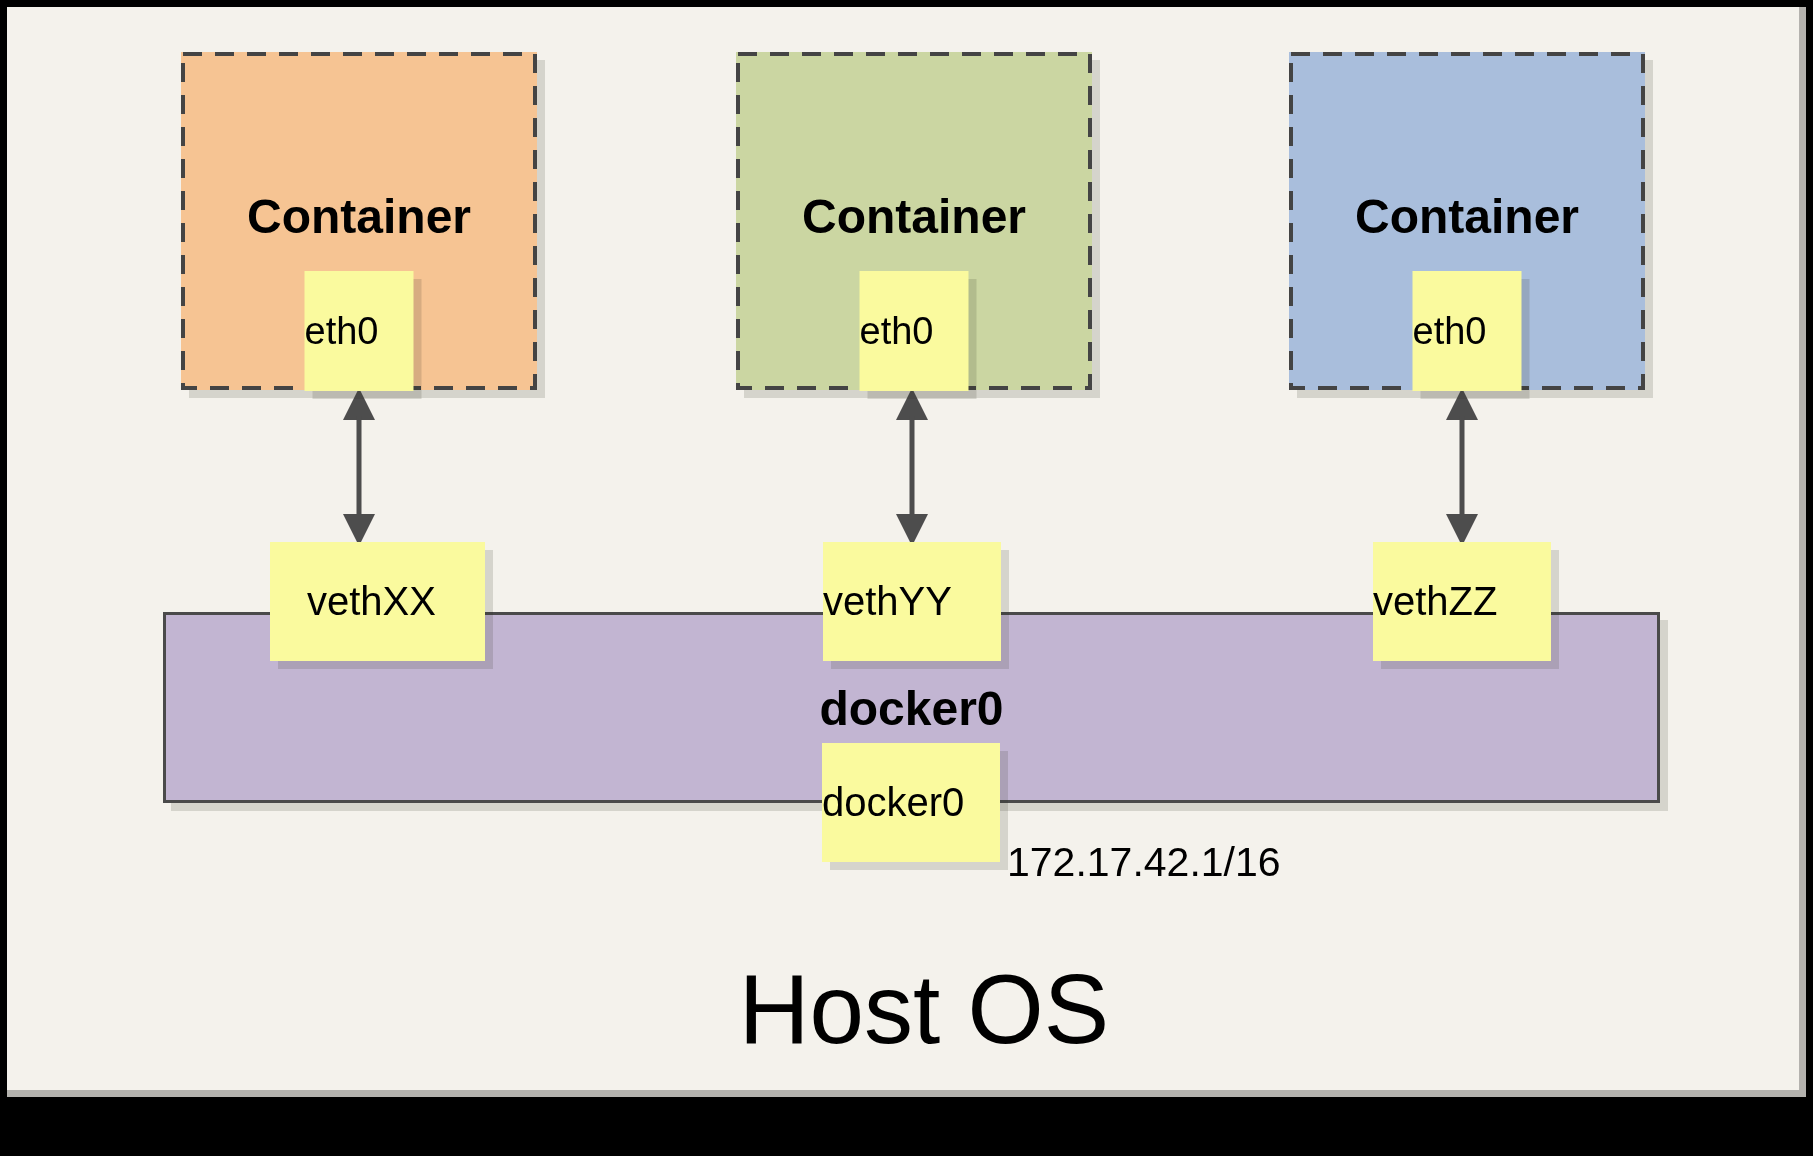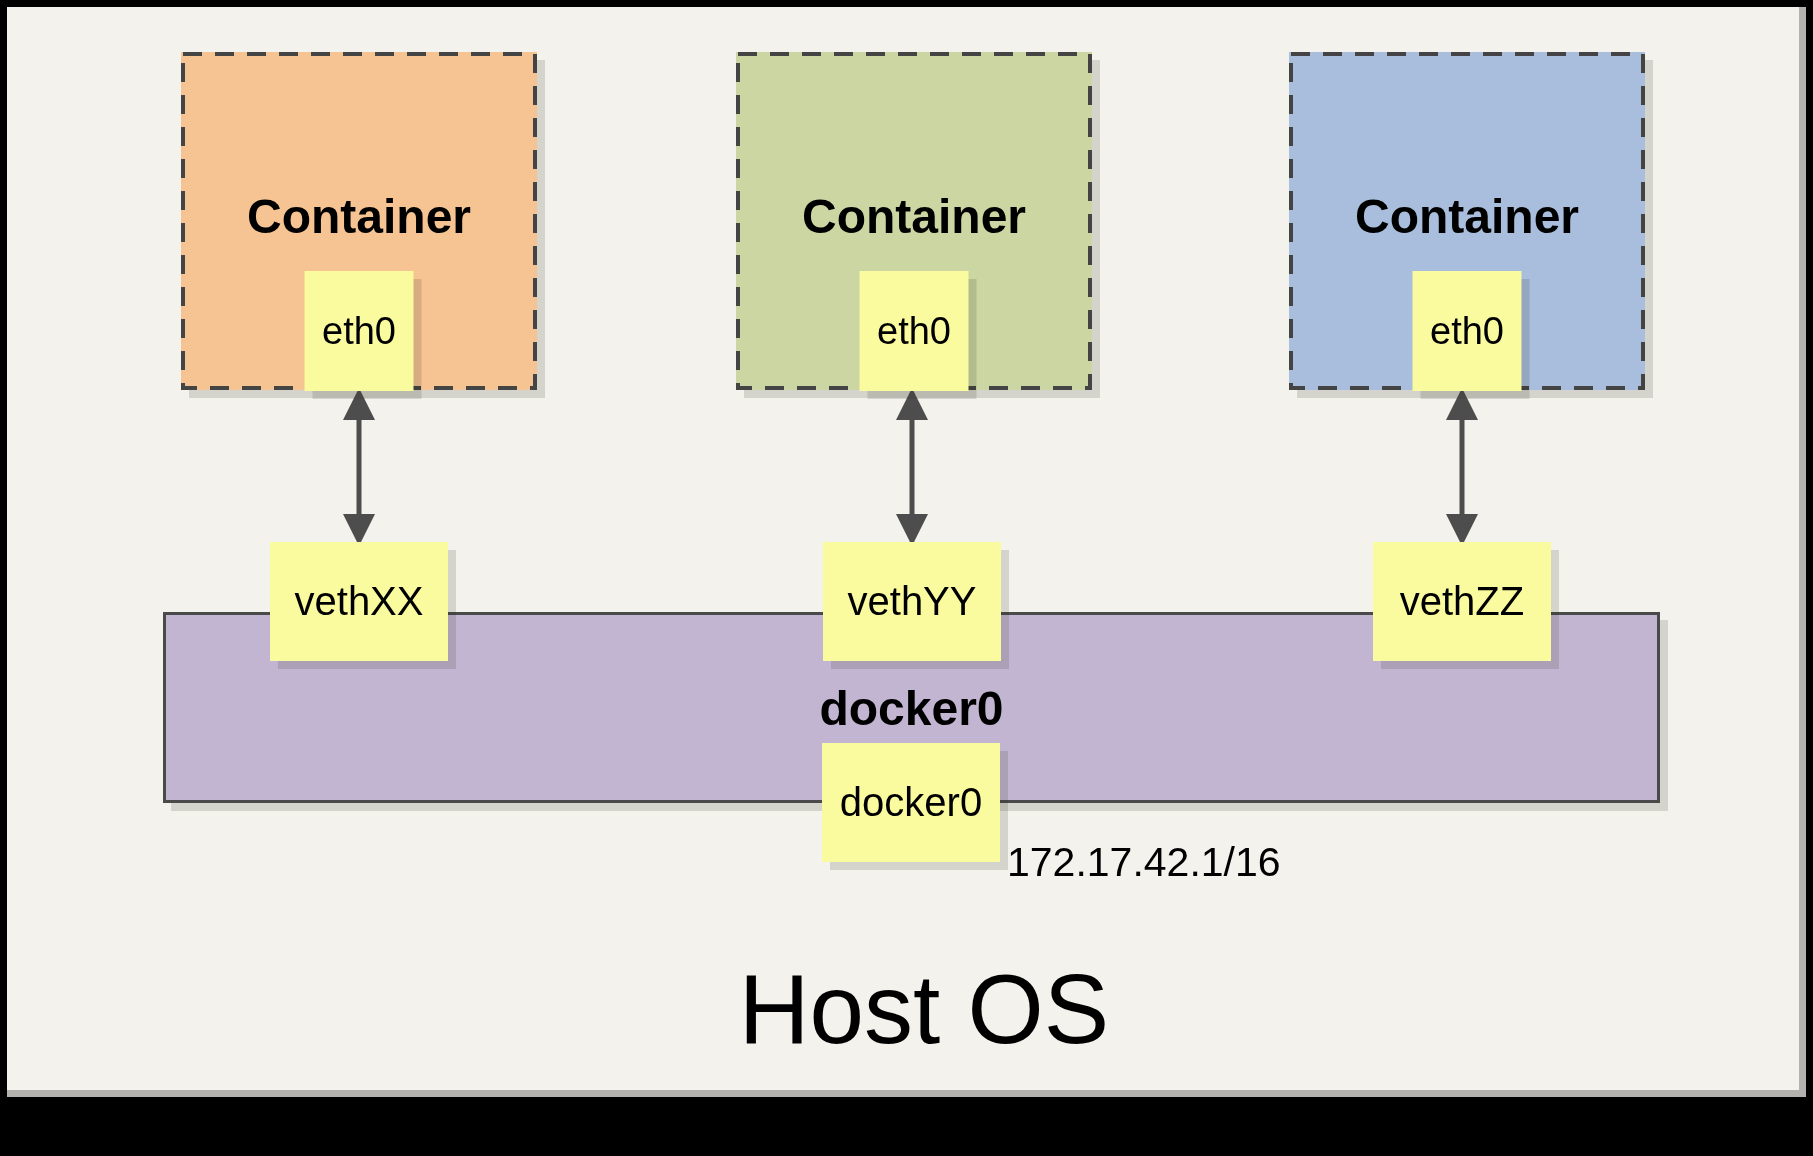--- a/index.html
+++ b/index.html
@@ -53,42 +53,42 @@
     font-weight: bold;
     letter-spacing: 0px;
     margin-top: -10px;
   }
 
   
   .note {
     background: #FAFA9E;
     display: flex;
     align-items: center;
-    justify-content: center;
+    justify-content: flex-start;
     box-shadow: 8px 8px 0 rgba(40, 40, 30, 0.15);
   }
   .iface-box {
     position: absolute;
     bottom: -1px;
     left: 50%;
     transform: translateX(-50%);
     width: 109px;
     height: 120px;
     font-size: 38px;
     z-index: 3;
   }
   .veth-box {
     position: absolute;
     top: 542px;
     width: 178px;
     height: 119px;
     font-size: 40px;
     z-index: 6;
   }
-  .v1 { left: 270px; }
+  .v1 { left: 270px; padding-left: 37px; }
   .v2 { left: 823px; }
   .v3 { left: 1373px; }
 
   
   .arrow {
     position: absolute;
     top: 388px;
     width: 44px;
     height: 158px;
     z-index: 2;

